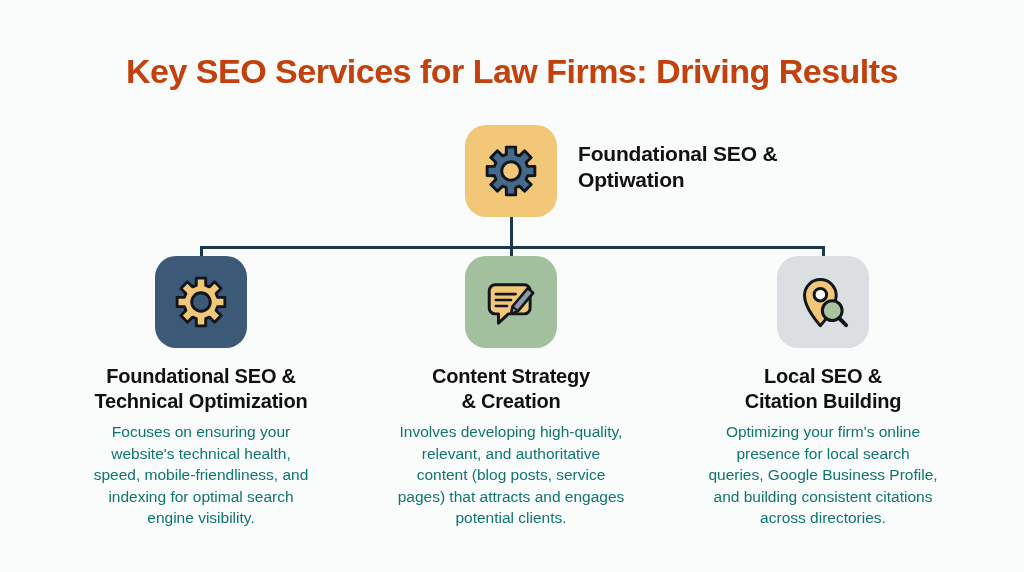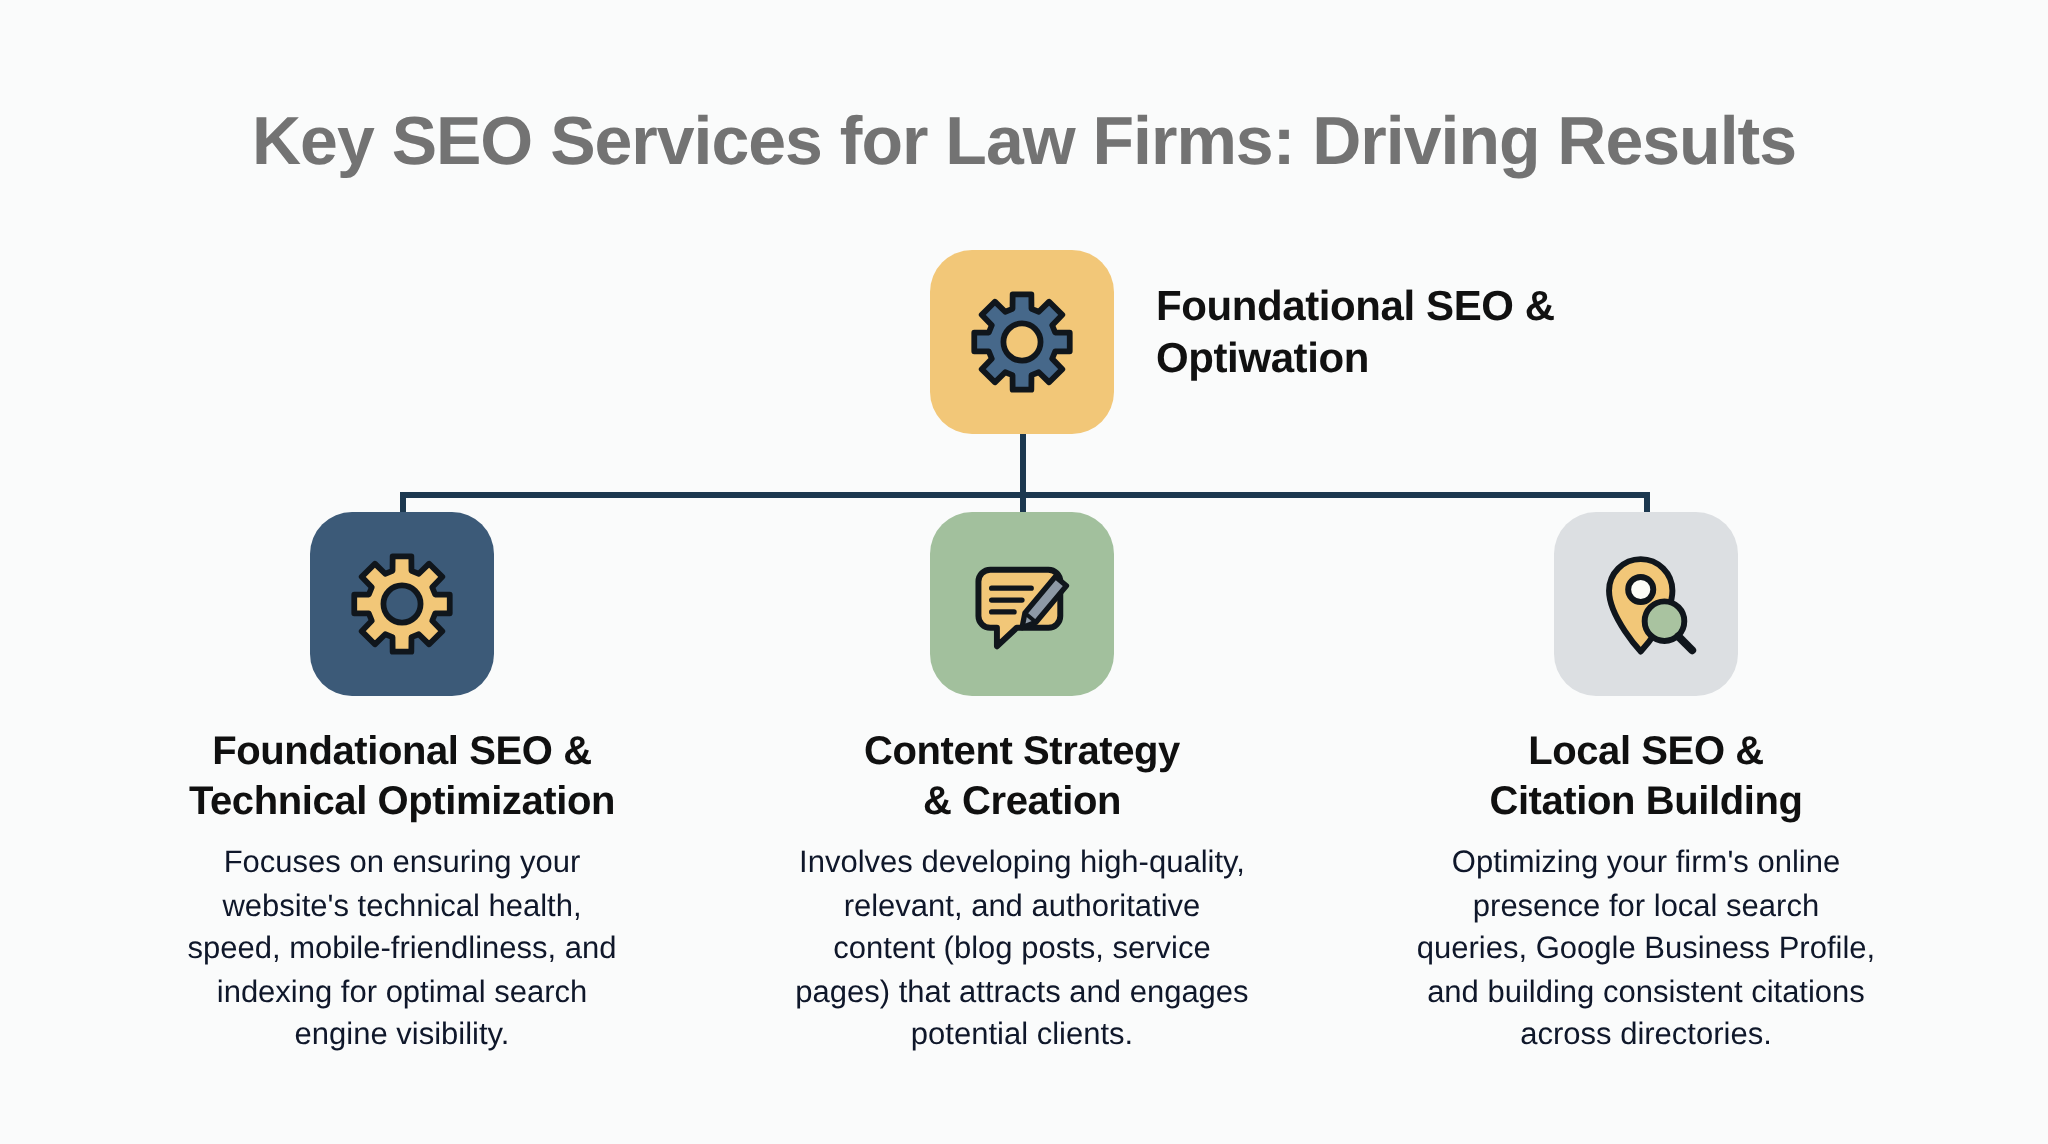--- a/index.html
+++ b/index.html
@@ -15,21 +15,21 @@
   }
   .pre { white-space: pre-line; }
 
   .title {
     position: absolute;
     top: 52px; left: 0; width: 100%;
     text-align: center;
     font-size: 34px;
     font-weight: 700;
     letter-spacing: -0.5px;
-    color: #737373;
+    color: #c2410c;
   }
 
   .tile {
     position: absolute;
     width: 92px; height: 92px;
     border-radius: 21px;
     display: flex;
     align-items: center;
     justify-content: center;
   }
@@ -69,21 +69,21 @@
     font-size: 20px;
     font-weight: 700;
     line-height: 25px;
     letter-spacing: -0.2px;
     color: #101010;
   }
   .col-desc {
     margin-top: 7px;
     font-size: 15.5px;
     line-height: 21.5px;
-    color: #0f172a;
+    color: #0f766e;
   }
 </style>
 </head>
 <body>
 
 <div id="canvas">
 
   <div class="title">Key SEO Services for Law Firms: Driving Results</div>
 
   <div class="connector" id="conn-root-v"></div>

